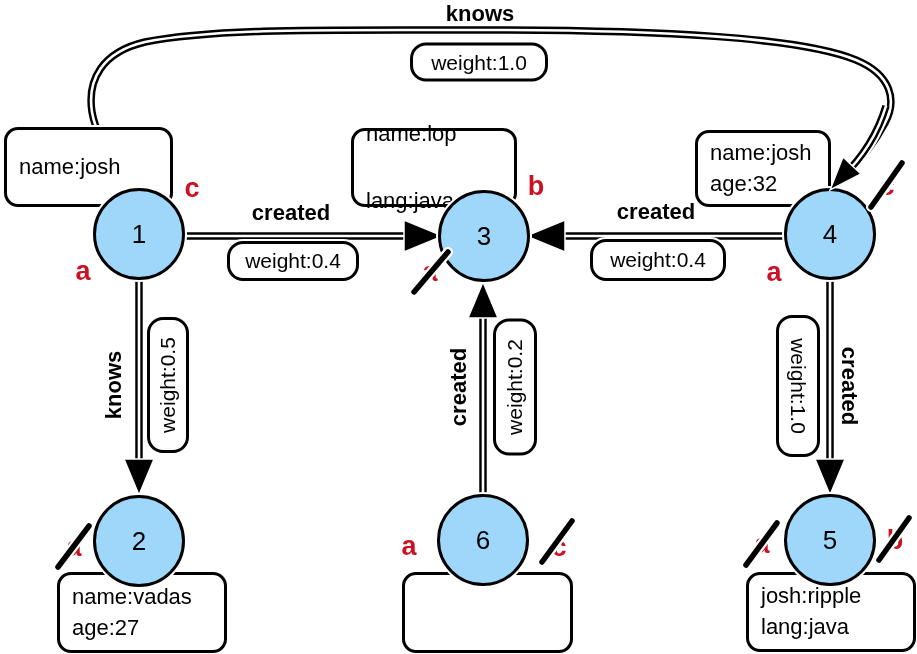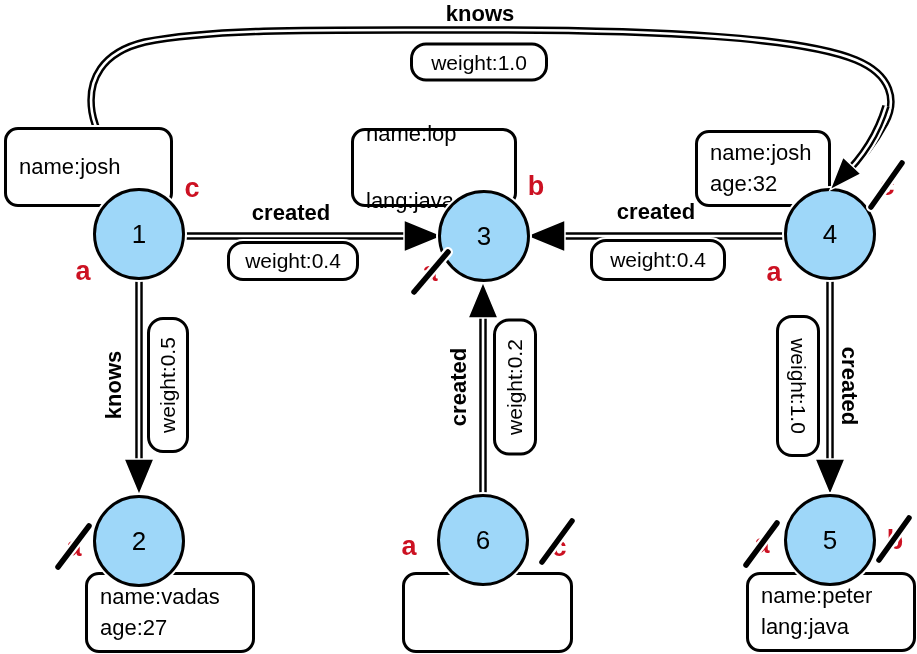--- a/index.html
+++ b/index.html
@@ -93,28 +93,28 @@
     <div>name:josh</div>
   </div>
   <div class="props" style="left:351px; top:128px; width:166px; height:79px;gap:36px;">
     <div>name:lop</div>
     <div>lang:java</div>
   </div>
   <div class="props" style="left:695px; top:130px; width:136px; height:77px;">
     <div>name:josh</div>
     <div>age:32</div>
   </div>
-  <div class="props" style="left:57px; top:572px; width:170px; height:81px;margin-left:28px;">
+  <div class="props" style="left:57px; top:572px; width:170px; height:81px;">
     <div>name:vadas</div>
     <div>age:27</div>
   </div>
   <div class="props" style="left:402px; top:572px; width:171px; height:81px;">
   </div>
   <div class="props" style="left:746px; top:572px; width:170px; height:80px;">
-    <div>name:peter</div>
+    <div>josh:ripple</div>
     <div>lang:java</div>
   </div>
 
   <div class="node" style="left:93px;  top:188px;">
     <span>1</span>
   </div>
   <div class="node" style="left:438px; top:190px;">
     <span>3</span>
   </div>
   <div class="node" style="left:784px; top:188px;">

